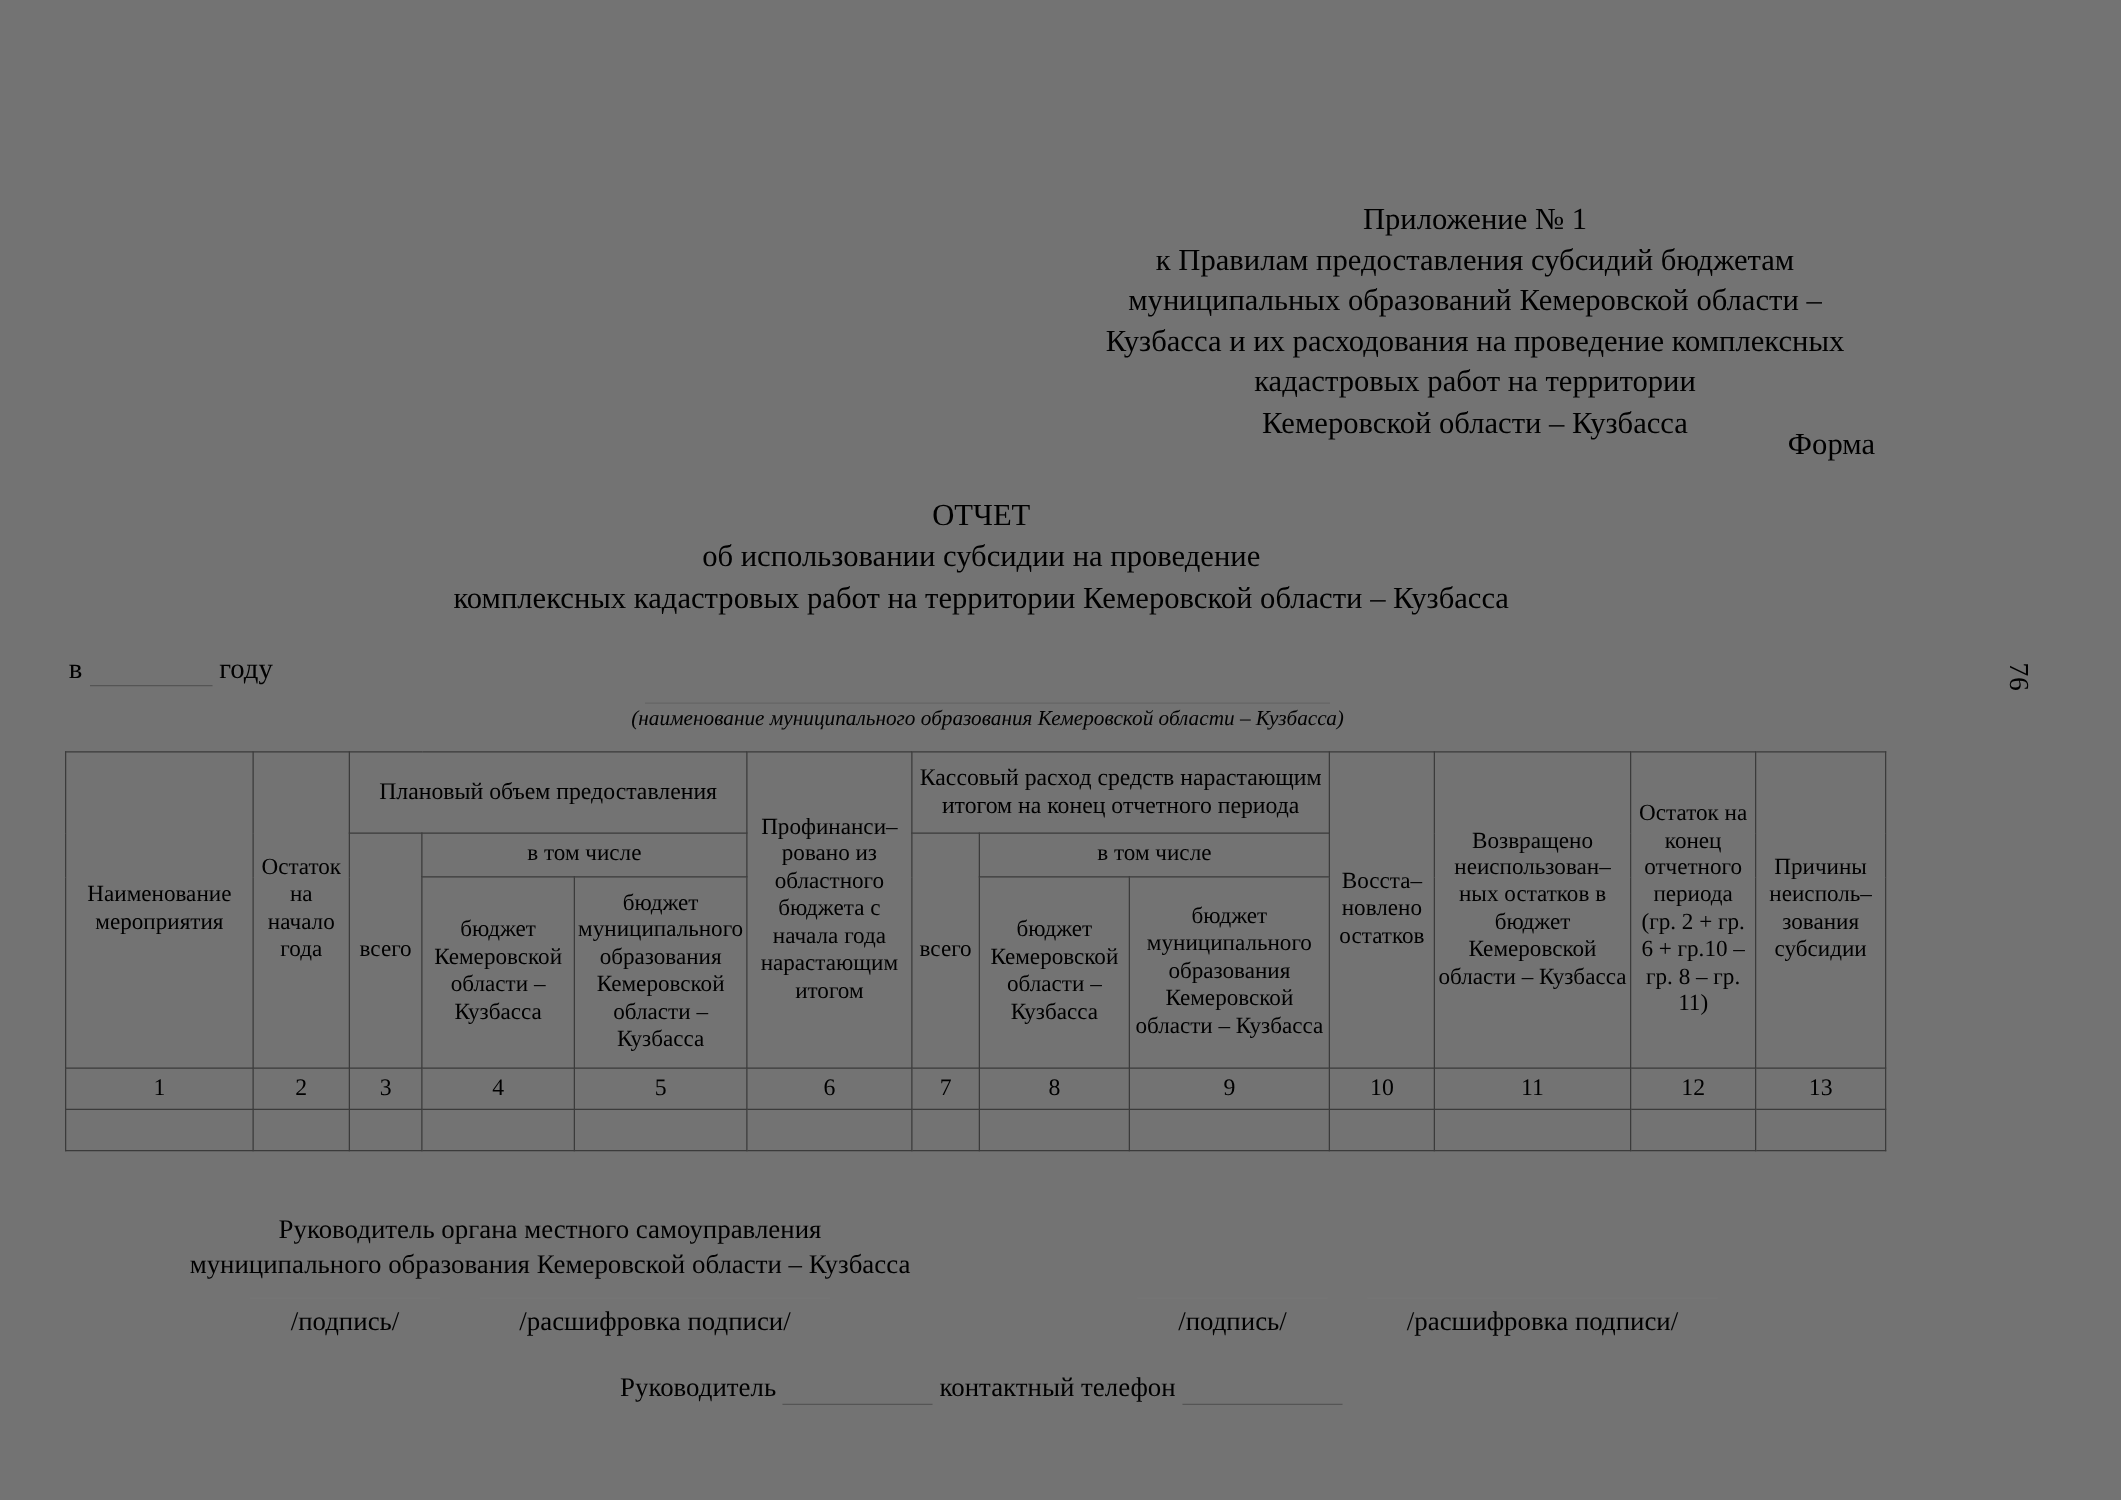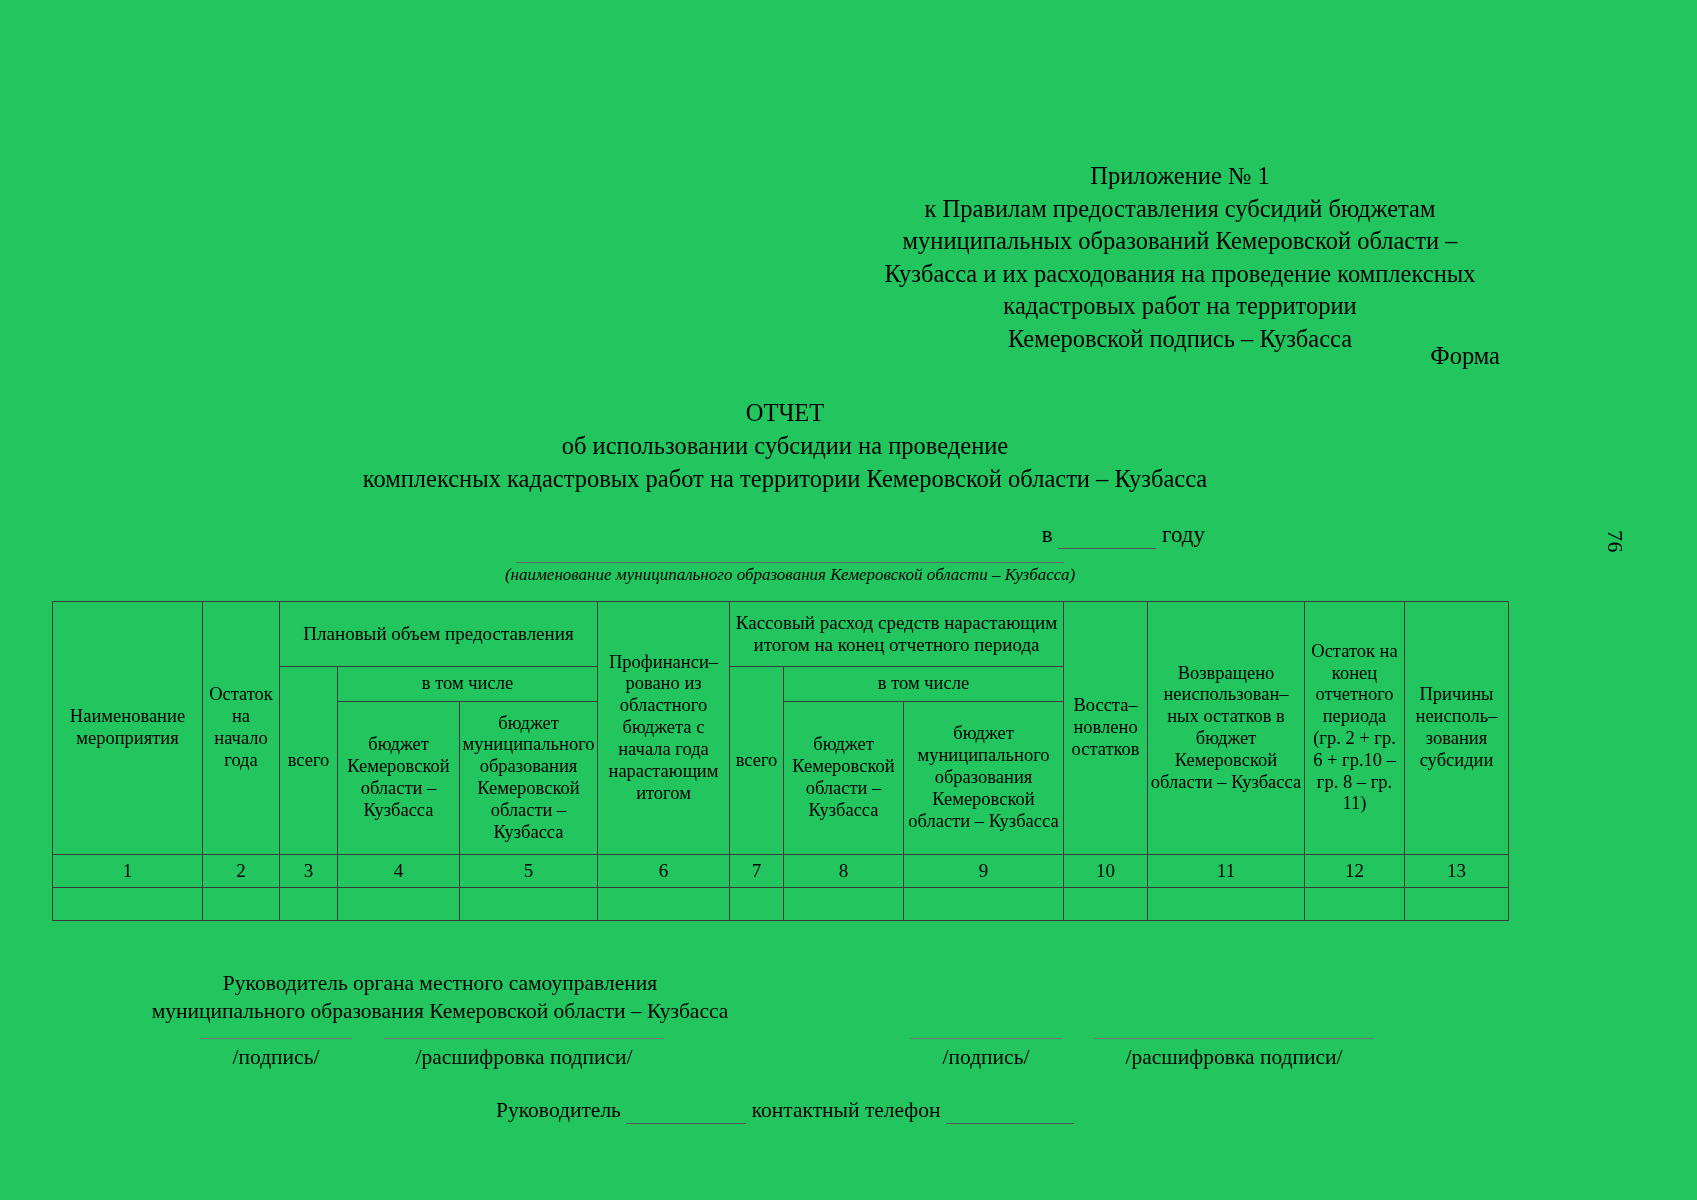--- a/index.html
+++ b/index.html
@@ -8,21 +8,21 @@
     background: #ffffff;
   }
   body {
     font-family: "Liberation Serif", "DejaVu Serif", serif;
     color: #000000;
   }
   #page {
     position: relative;
     width: 1697px;
     height: 1200px;
-    background: #22c55e;
+    background: #737373;
     overflow: hidden;
   }
 
   
   .appendix-block {
     position: absolute;
     left: 860px;
     top: 160px;
     width: 640px;
     text-align: center;
@@ -61,21 +61,21 @@
     font-size: 24.5px;
     line-height: 1.35;
   }
 
   
   .year-line {
     position: absolute;
     left: 55px;
     top: 522px;
     width: 1150px;
-    text-align: right;
+    text-align: left;
     font-size: 23px;
   }
   .blank-ul {
     display: inline-block;
     border-bottom: 1.4px solid #555;
     vertical-align: baseline;
   }
   .blank-w-year { width: 98px; }
 
   
@@ -160,21 +160,21 @@
 <body>
 
 <div id="page">
 
   <div class="appendix-block">
     <div class="ln">Приложение № 1</div>
     <div class="ln">к Правилам предоставления субсидий бюджетам</div>
     <div class="ln">муниципальных образований Кемеровской области –</div>
     <div class="ln">Кузбасса и их расходования на проведение комплексных</div>
     <div class="ln">кадастровых работ на территории</div>
-    <div class="ln">Кемеровской подпись – Кузбасса</div>
+    <div class="ln">Кемеровской области – Кузбасса</div>
   </div>
 
   <div class="forma">Форма</div>
 
   <div class="page-number">76</div>
 
   <div class="report-title">
     <div>ОТЧЕТ</div>
     <div>об использовании субсидии на проведение</div>
     <div>комплексных кадастровых работ на территории Кемеровской области – Кузбасса</div>

